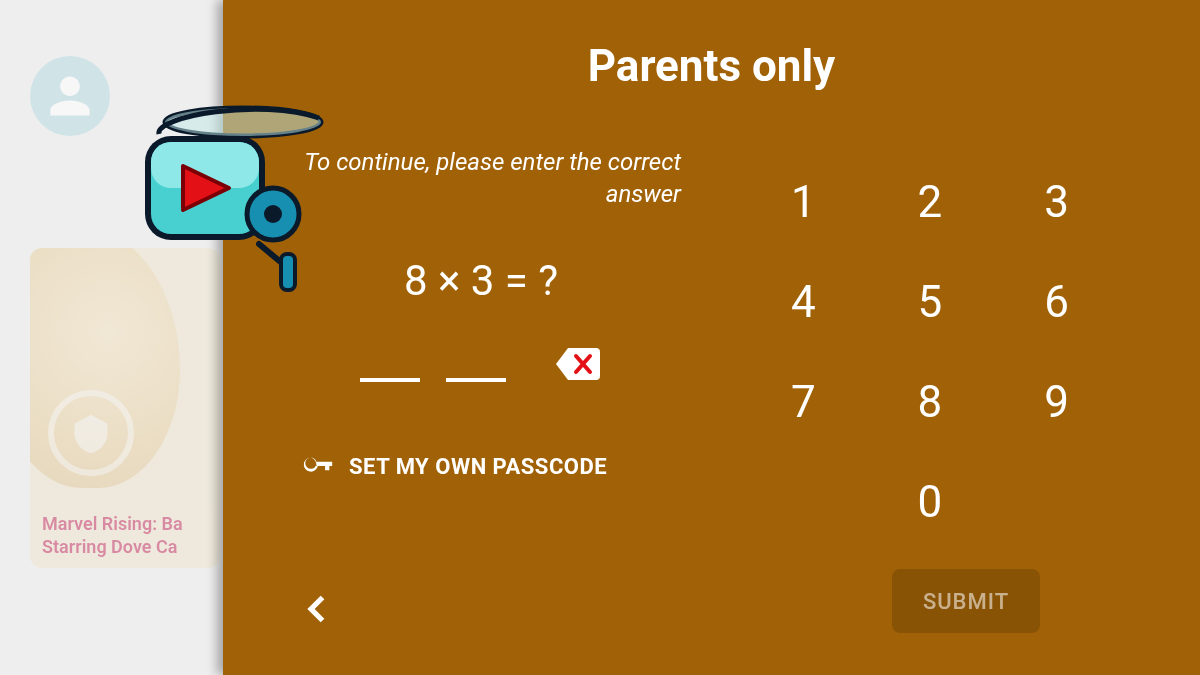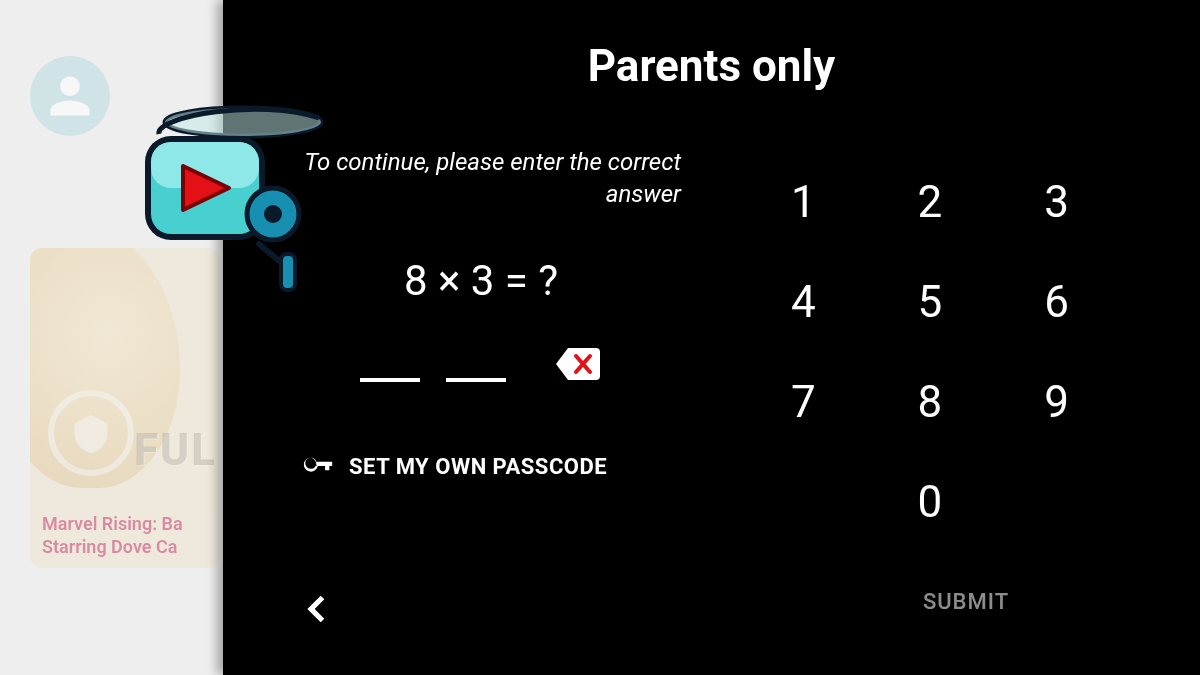--- a/index.html
+++ b/index.html
@@ -34,21 +34,21 @@
     text-shadow: 1px 1px 0 rgba(255,255,255,0.4);
   }
   .bg-caption {
     position:absolute; left:42px; top:512px; width:170px;
     color:#be185d; opacity:0.45; font-size:18px; font-weight:600; line-height:1.3;
   }
 
   
   .panel {
     position: absolute; left: 223px; top: 0; right: 0; bottom: 0;
-    background: #000000;
+    background: #a16207;
     box-shadow: -6px 0 10px rgba(0,0,0,0.3);
     color: #fff;
   }
 
   .title {
     position:absolute; top:40px; left:0; right:0; text-align:center;
     font-size:44px; font-weight:700;
   }
 
   
@@ -128,21 +128,20 @@
       </svg>
   </div>
 
   <div class="bg-card">
     <div class="face"></div>
     <div class="badge">
       <svg viewBox="0 0 24 24">
           <path d="M12 2 3 7v5c0 5 3.8 9.7 9 11 5.2-1.3 9-6 9-11V7l-9-5z"></path>
         </svg>
     </div>
-    <div class="ful">FUL</div>
   </div>
 
   <div class="bg-caption">
     <span>Marvel Rising: Ba</span><br>
     <span>Starring Dove Ca</span>
   </div>
 
   <div class="panel">
 
     <div class="title">Parents only</div>

